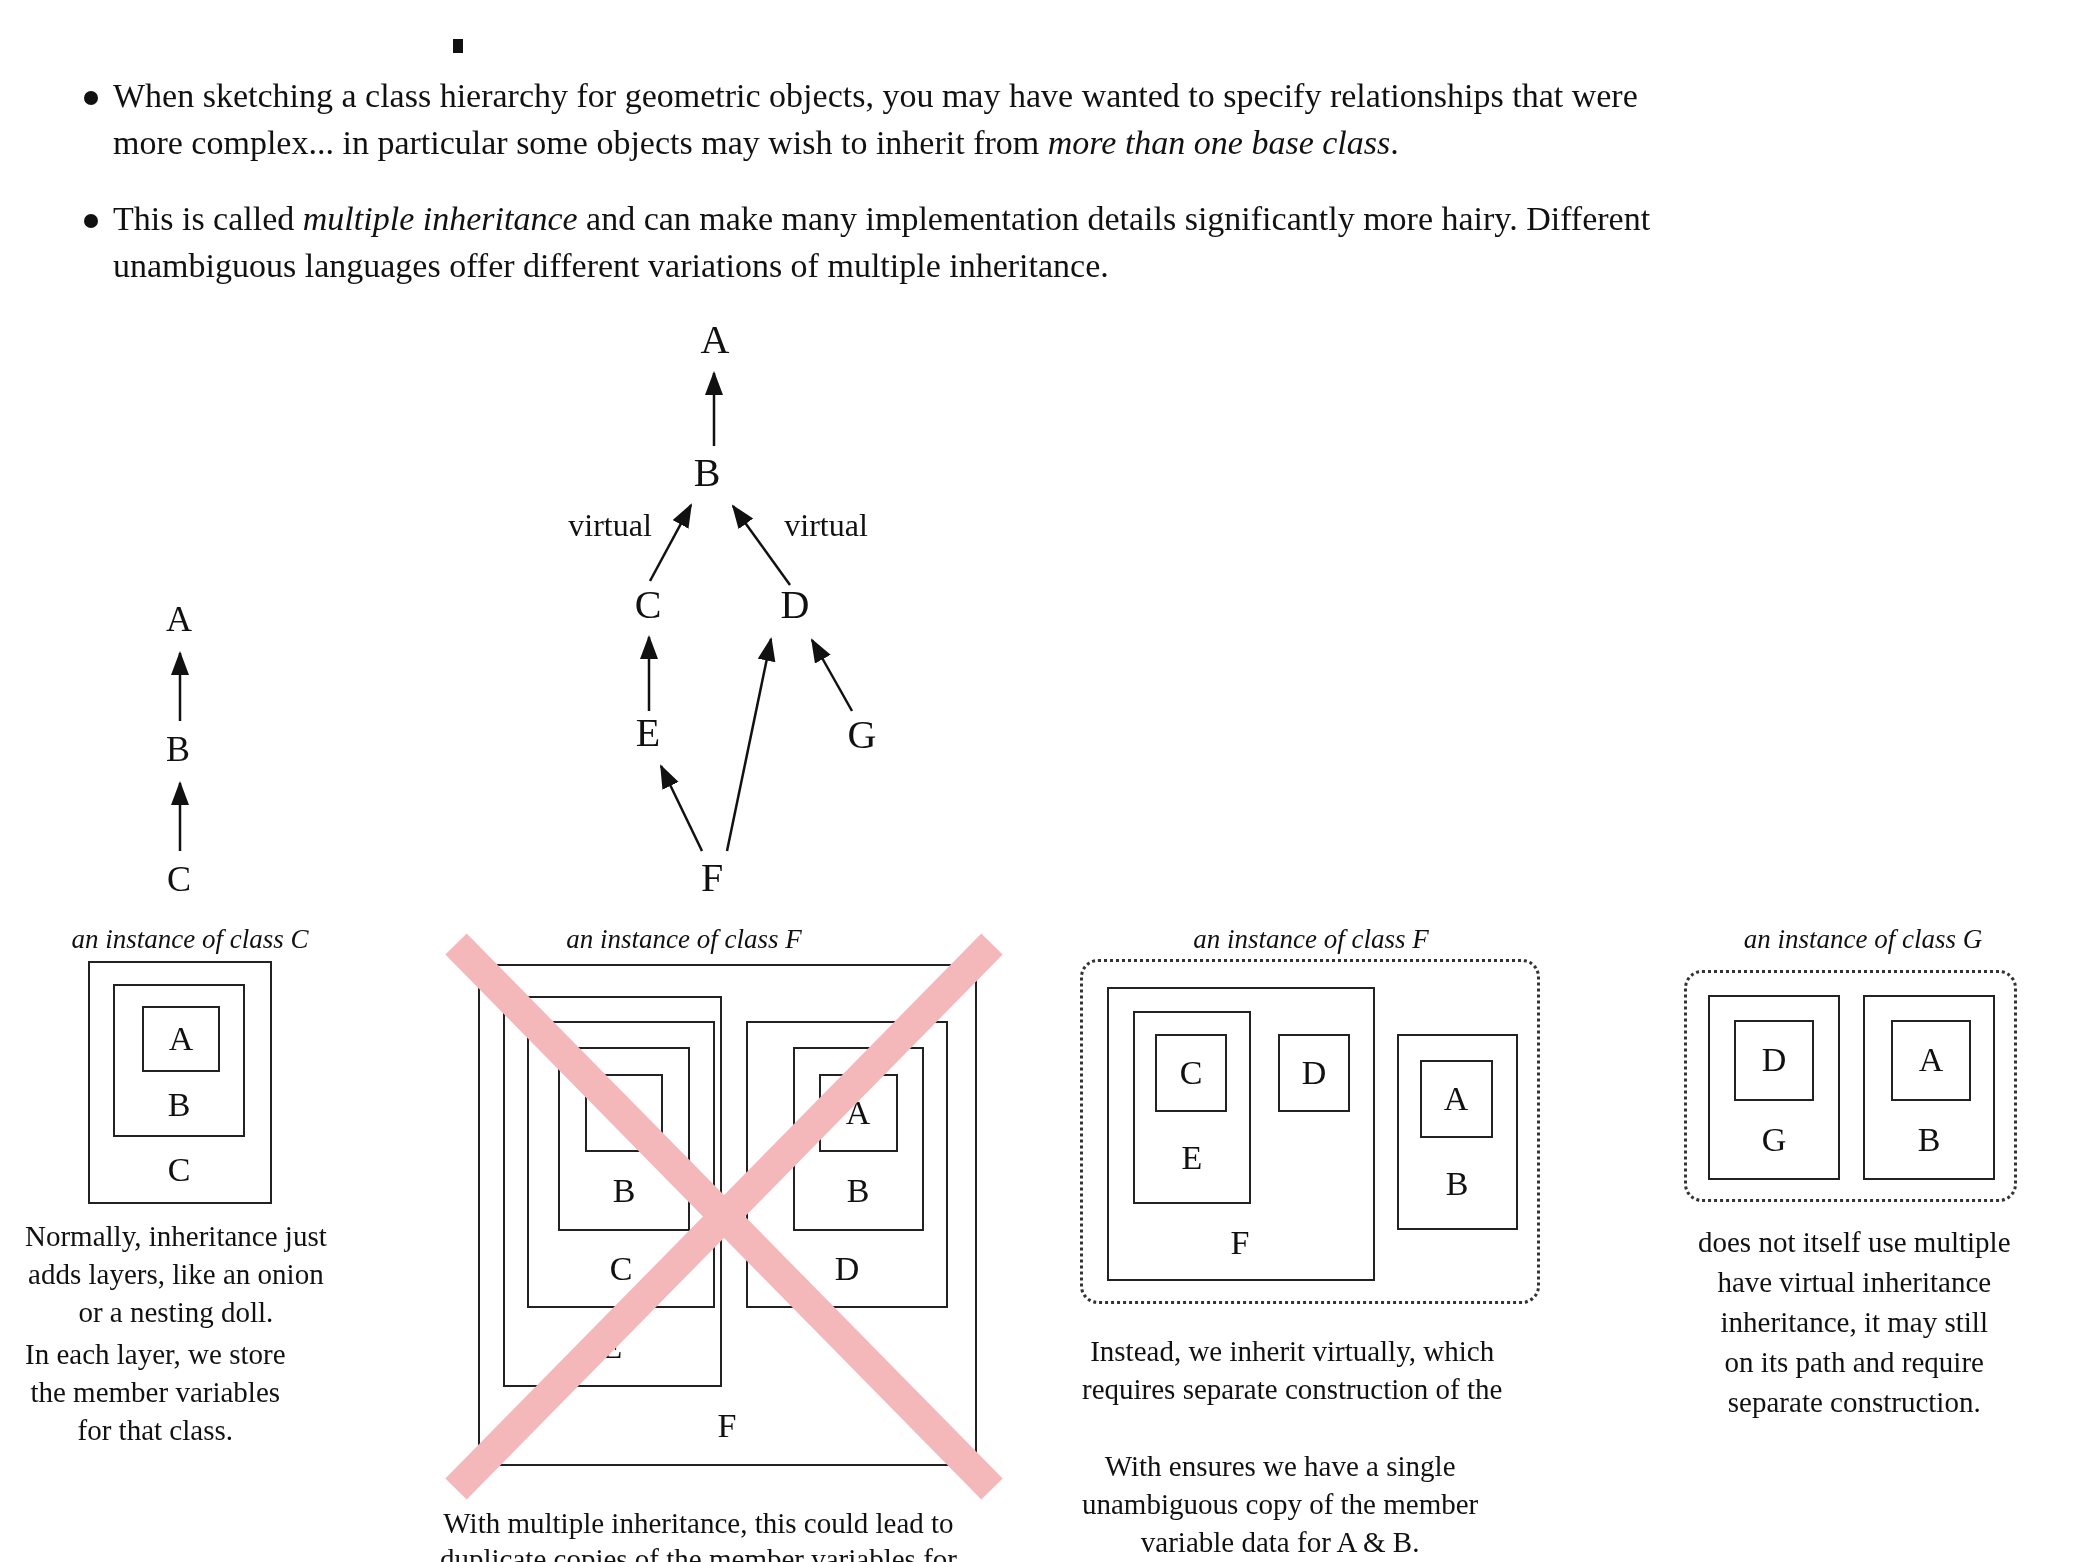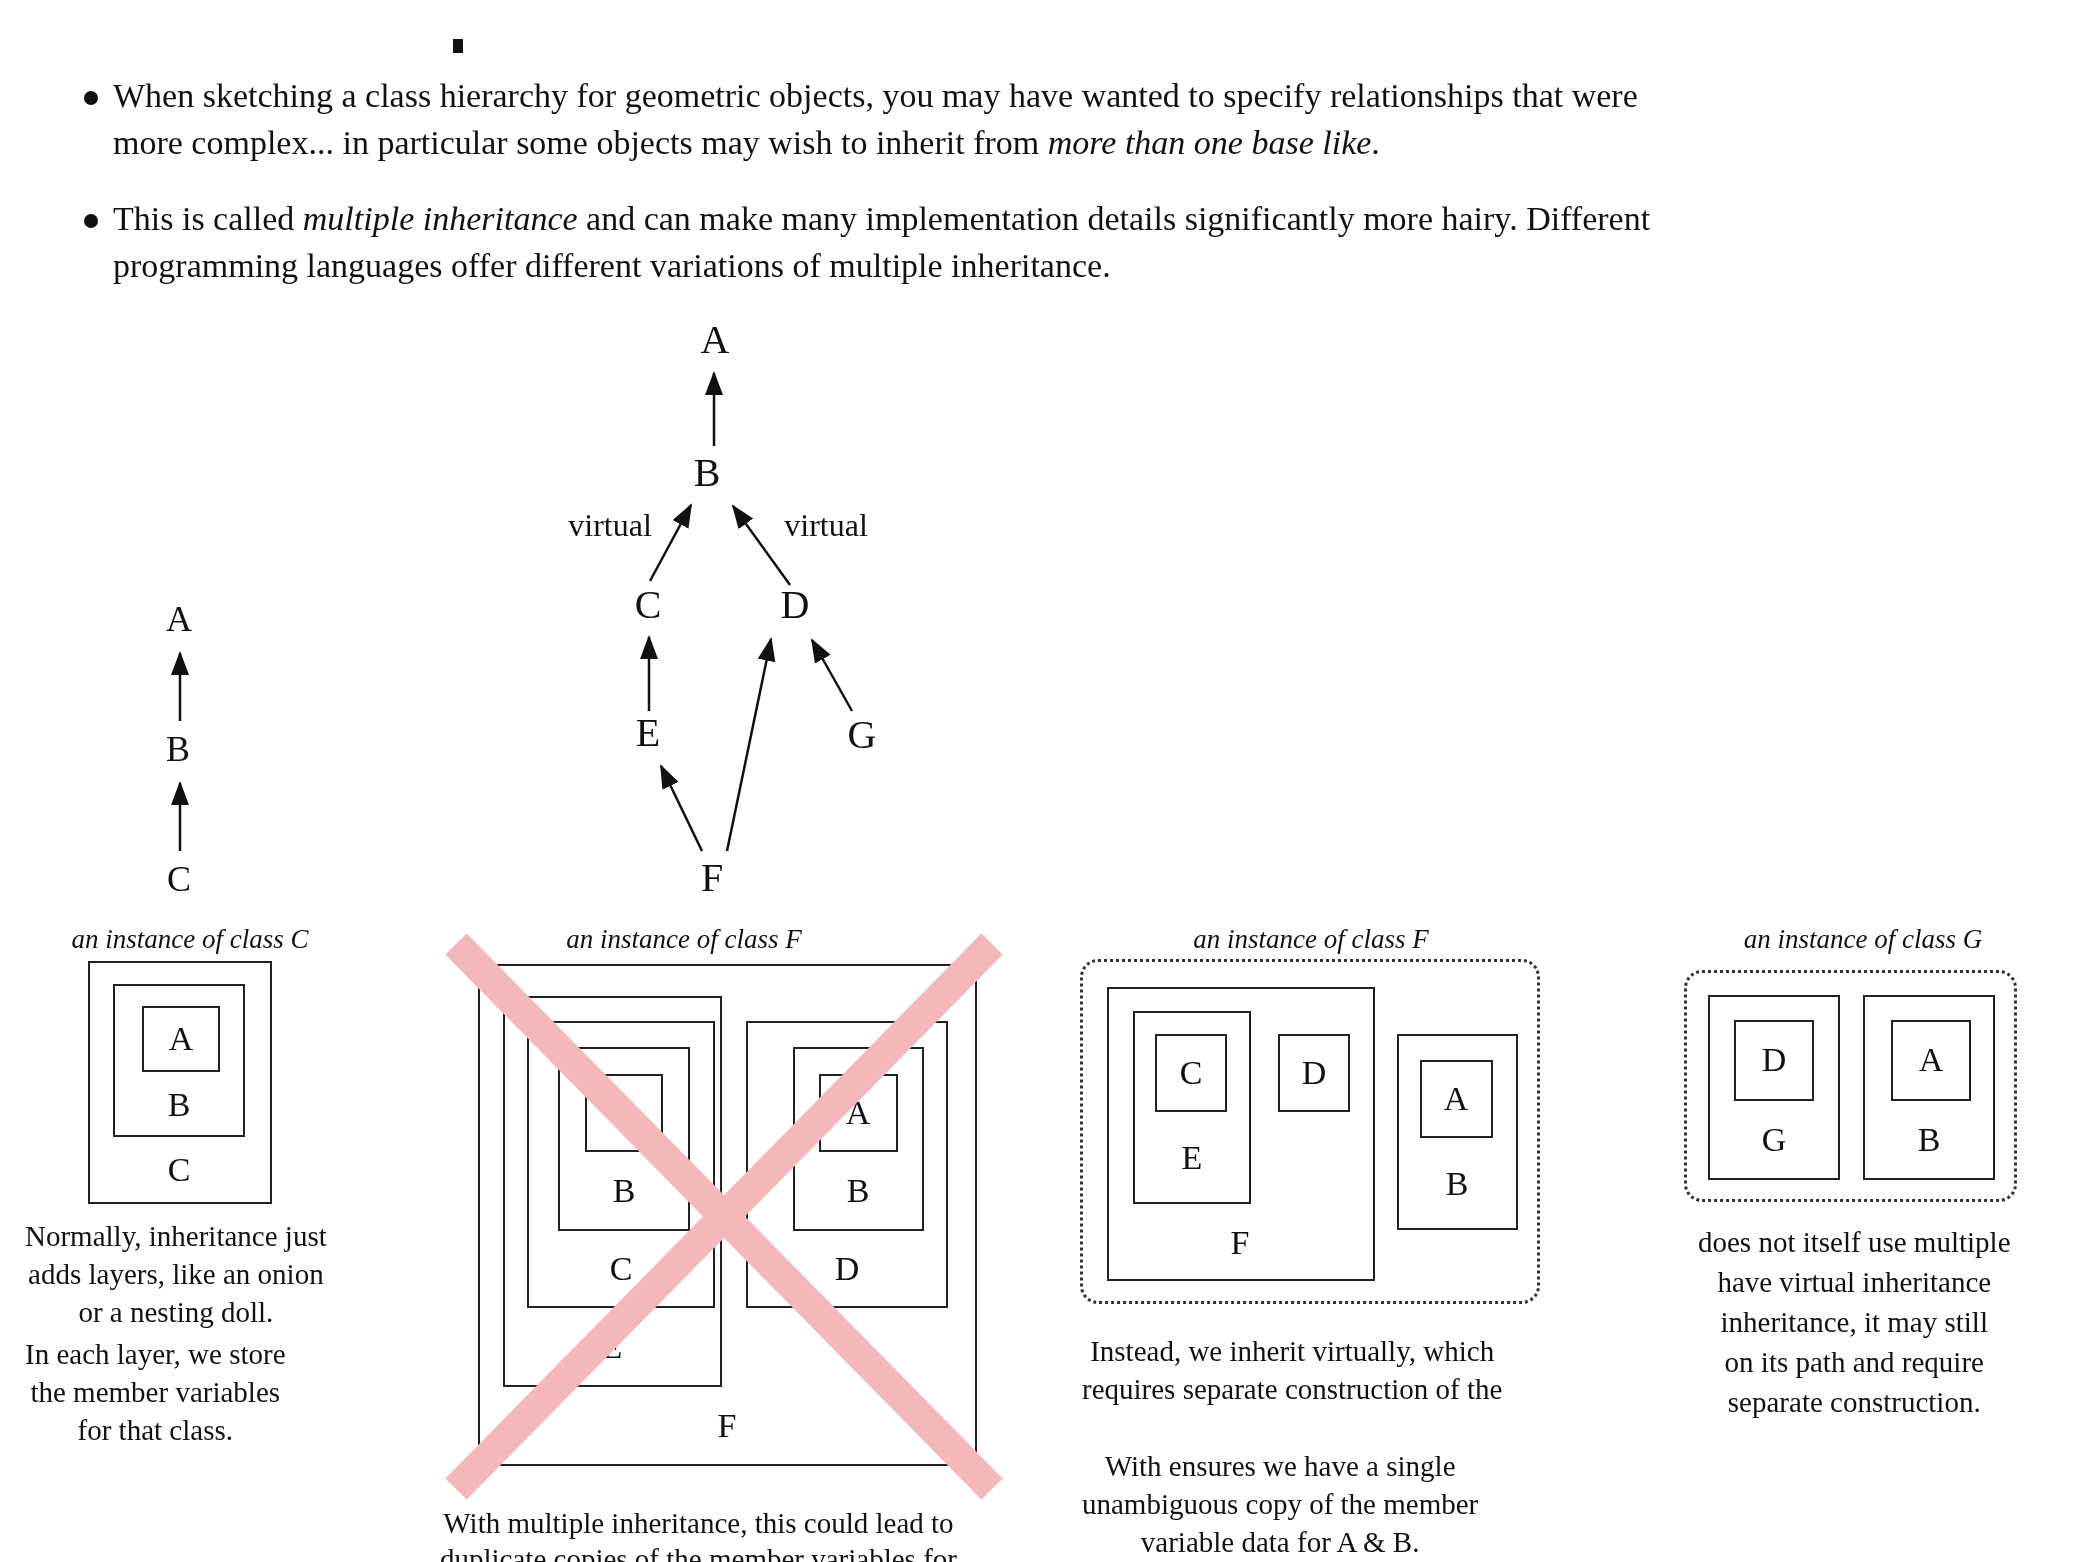--- a/index.html
+++ b/index.html
@@ -32,25 +32,25 @@
 </head>
 <body>
 
 <div id="page" style="color: rgb(17, 17, 17); margin-top: 39px;">
 
   <div id="title-frag" style="left:453px;top:0;width:10px;height:14px;"></div>
 
   <div>
     <div class="bdot" style="left:84px;top:52px;"></div>
     <div class="bline" style="left:113px;top:33px;"><span>When sketching a class hierarchy for geometric objects, you may have wanted to specify relationships that were</span></div>
-    <div class="bline" style="left:113px;top:80px;"><span>more complex... in particular some objects may wish to inherit from </span><span class="it">more than one base like</span><span>.</span></div>
+    <div class="bline" style="left:113px;top:80px;"><span>more complex... in particular some objects may wish to inherit from </span><span class="it">more than one base class</span><span>.</span></div>
 
     <div class="bdot" style="left:84px;top:175px;"></div>
     <div class="bline" style="left:113px;top:156px;"><span>This is called </span><span class="it">multiple inheritance</span><span> and can make many implementation details significantly more hairy. Different</span></div>
-    <div class="bline" style="left:113px;top:203px;"><span>programming languages offer different variations of multiple inheritance.</span></div>
+    <div class="bline" style="left:113px;top:203px;"><span>unambiguous languages offer different variations of multiple inheritance.</span></div>
   </div>
 
   <svg id="edges" width="2097" height="1562" viewBox="0 0 2097 1562">
     <defs>
       <marker id="arr" markerWidth="26" markerHeight="20" refX="22" refY="9" orient="auto" markerUnits="userSpaceOnUse">
         <path d="M0,0 L24,9 L0,18 Z" fill="#111"></path>
       </marker>
     </defs>
 
     <line x1="180" y1="682" x2="180" y2="614" stroke="#111" stroke-width="2.5" marker-end="url(#arr)"></line>

